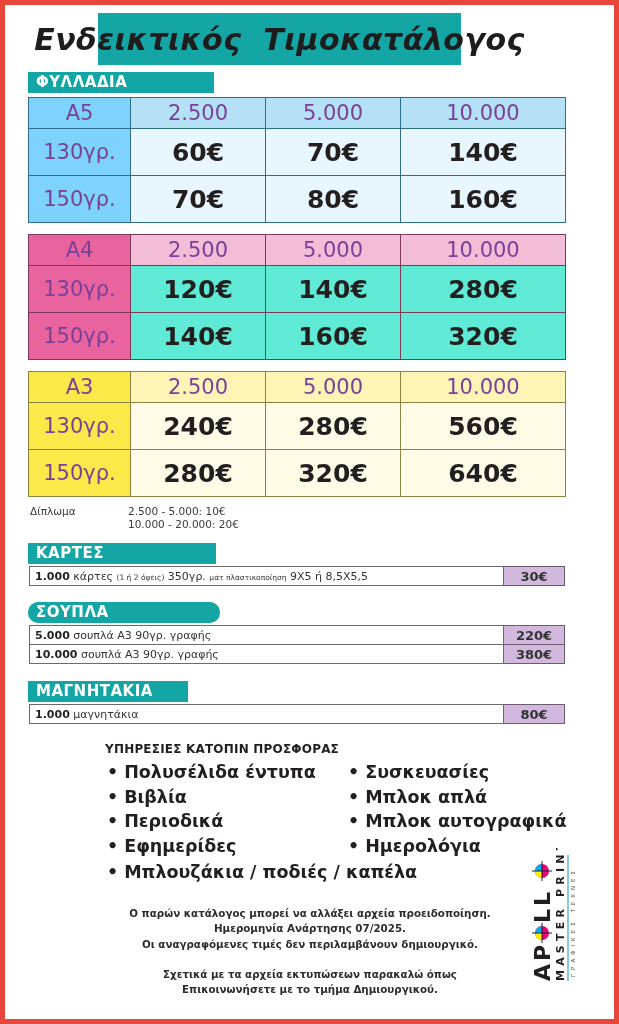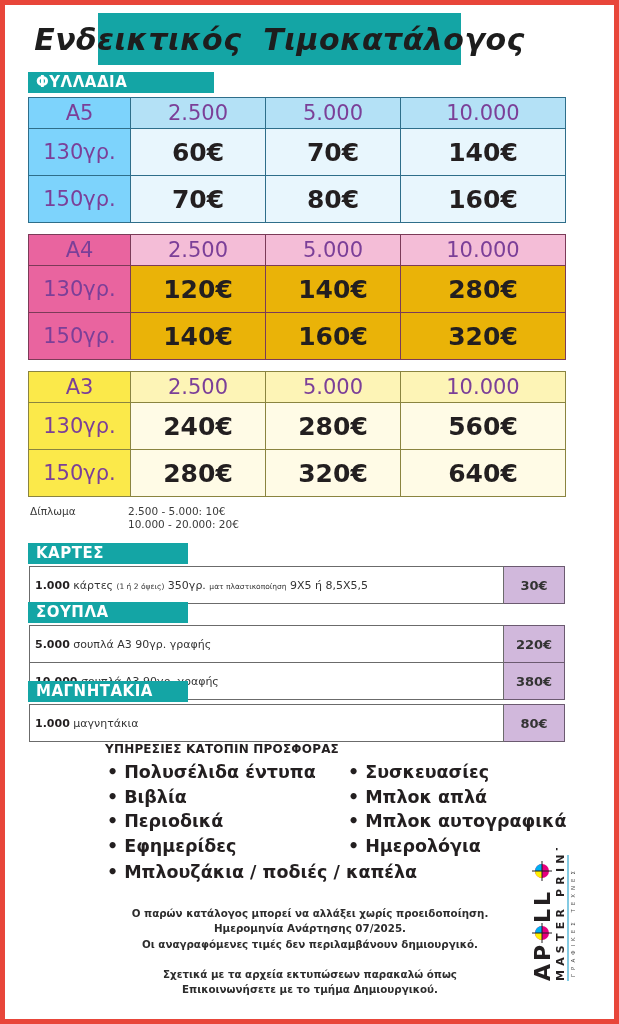--- a/index.html
+++ b/index.html
@@ -22,34 +22,34 @@
     table.price tr.body td { height: 47px; }
 
     .t-a5 td { border-color: #2e6e8a !important; }
     .t-a5 .c-dark { background: #7dd3fc; }
     .t-a5 .c-head { background: #b4e1f6; }
     .t-a5 .c-body { background: #e8f6fd; }
 
     .t-a4 td { border-color: #7b3b58 !important; }
     .t-a4 .c-dark { background: #e9649f; }
     .t-a4 .c-head { background: #f4bdd7; }
-    .t-a4 .c-body { background: #eab308; }
+    .t-a4 .c-body { background: #5eead4; }
 
     .t-a3 td { border-color: #8a8440 !important; }
     .t-a3 .c-dark { background: #fbe94a; }
     .t-a3 .c-head { background: #fdf4b6; }
     .t-a3 .c-body { background: #fffbe6; }
 
     .fold { position: absolute; left: 30px; top: 505px; font-size: 10.5px; color: #3a3a3a; }
     .fold .label { position: absolute; left: 0; top: 0; white-space: nowrap; }
     .fold .l1 { position: absolute; left: 98px; top: 0; white-space: nowrap; }
     .fold .l2 { position: absolute; left: 98px; top: 13px; white-space: nowrap; }
 
     .row-table { position: absolute; left: 29px; width: 536px; border-collapse: collapse; table-layout: fixed; }
-    .row-table td { border: 1.5px solid #6b6b6b; height: 37px; font-size: 11px; color: #333; }
+    .row-table td { border: 1.5px solid #6b6b6b; height: 19px; font-size: 11px; color: #333; }
     .row-table td.desc { padding-left: 5px; background: #ffffff; white-space: nowrap; overflow: hidden; }
     .row-table td.desc b { font-weight: bold; color: #231f20; }
     .row-table td.desc small { font-size: 7.5px; }
     .row-table td.price-cell { width: 61px; background: #d1b8dc; text-align: center; font-weight: bold; font-size: 13px; color: #333; border-color: #6b5a70; }
 
     .services-title { position: absolute; left: 105px; top: 742px; font-size: 12px; font-weight: bold; color: #231f20; letter-spacing: 0.2px; }
     .svc { position: absolute; font-size: 17.5px; font-weight: bold; color: #231f20; white-space: nowrap; }
     .svc .bullet { margin-right: 6px; }
 
     .notes { position: absolute; left: 110px; top: 906px; width: 400px; text-align: center; font-size: 10.3px; font-weight: bold; color: #2d2d2d; line-height: 15.3px; }
@@ -153,35 +153,35 @@
   </tr>
 </tbody>
   </table>
 
 <div class="fold">
   <span class="label">Δίπλωμα</span>
   <span class="l1">2.500 - 5.000: 10€</span>
   <span class="l2">10.000 - 20.000: 20€</span>
 </div>
 
-<div class="section-label" style="left:28px; top:543px; width:160px;">ΚΑΡΤΕΣ</div>
+<div class="section-label" style="left:28px; top:543px; width:188px;">ΚΑΡΤΕΣ</div>
 <table class="row-table" style="top:566px;">
   <colgroup>
       <col>
       <col style="width:61px">
     </colgroup>
   <tbody>
       <tr>
     <td class="desc"><b>1.000</b><span> κάρτες </span><small>(1 ή 2 όψεις)</small><span> 350γρ. </span><small>ματ πλαστικοποίηση</small><span> 9Χ5 ή 8,5Χ5,5</span></td>
     <td class="price-cell">30€</td>
   </tr>
 </tbody>
   </table>
 
-<div class="section-label" style="left:28px; top:602px; width:160px;">ΣΟΥΠΛΑ</div>
+<div class="section-label" style="left:28px; top:602px; width:192px;border-radius:10px;">ΣΟΥΠΛΑ</div>
 <table class="row-table" style="top:625px;">
   <colgroup>
       <col>
       <col style="width:61px">
     </colgroup>
   <tbody>
       <tr>
     <td class="desc"><b>5.000</b><span> σουπλά Α3 90γρ. γραφής</span></td>
     <td class="price-cell">220€</td>
   </tr>
@@ -213,21 +213,21 @@
 <div class="svc" style="left:107px; top:811px;"><span class="bullet">•</span><span>Περιοδικά</span></div>
 <div class="svc" style="left:107px; top:836px;"><span class="bullet">•</span><span>Εφημερίδες</span></div>
 <div class="svc" style="left:107px; top:862px;"><span class="bullet">•</span><span>Μπλουζάκια / ποδιές / καπέλα</span></div>
 
 <div class="svc" style="left:348px; top:762px;"><span class="bullet">•</span><span>Συσκευασίες</span></div>
 <div class="svc" style="left:348px; top:787px;"><span class="bullet">•</span><span>Μπλοκ απλά</span></div>
 <div class="svc" style="left:348px; top:811px;"><span class="bullet">•</span><span>Μπλοκ αυτογραφικά</span></div>
 <div class="svc" style="left:348px; top:836px;"><span class="bullet">•</span><span>Ημερολόγια</span></div>
 
 <div class="notes">
-  <div>Ο παρών κατάλογος μπορεί να αλλάξει χωρίς προειδοποίηση.</div>
+  <div>Ο παρών κατάλογος μπορεί να αλλάξει αρχεία προειδοποίηση.</div>
   <div>Ημερομηνία Ανάρτησης 07/2025.</div>
   <div>Οι αναγραφόμενες τιμές δεν περιλαμβάνουν δημιουργικό.</div>
   <div style="height:15px"></div>
   <div>Σχετικά με τα αρχεία εκτυπώσεων παρακαλώ όπως</div>
   <div>Επικοινωνήσετε με το τμήμα Δημιουργικού.</div>
 </div>
 
 <div class="logo">
   <svg width="50" height="135" viewBox="0 0 50 135">
     <g transform="translate(0,135) rotate(-90)">

